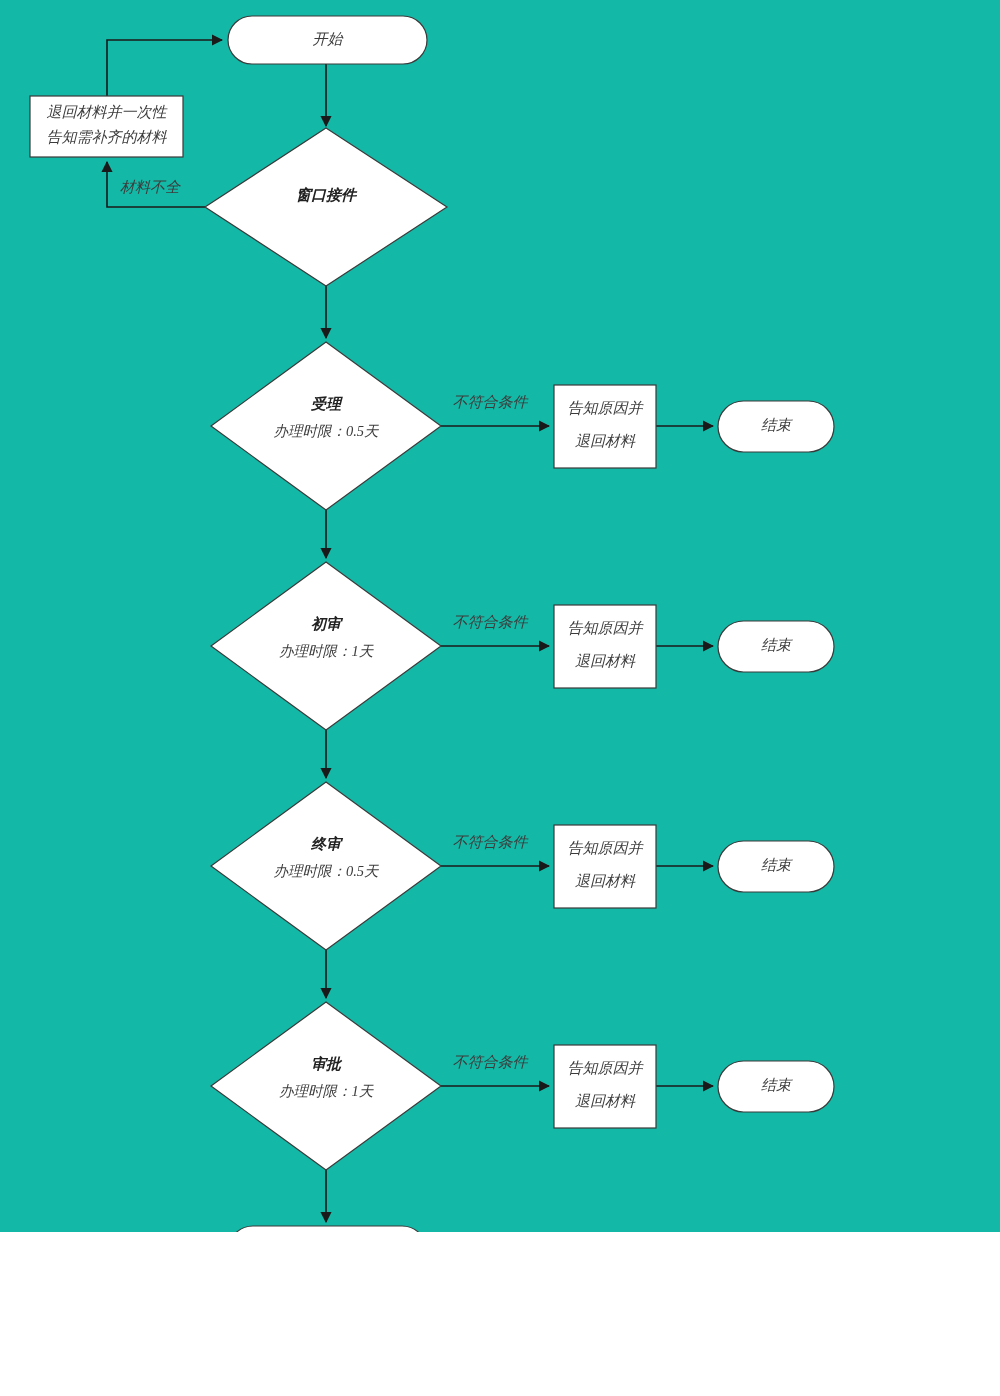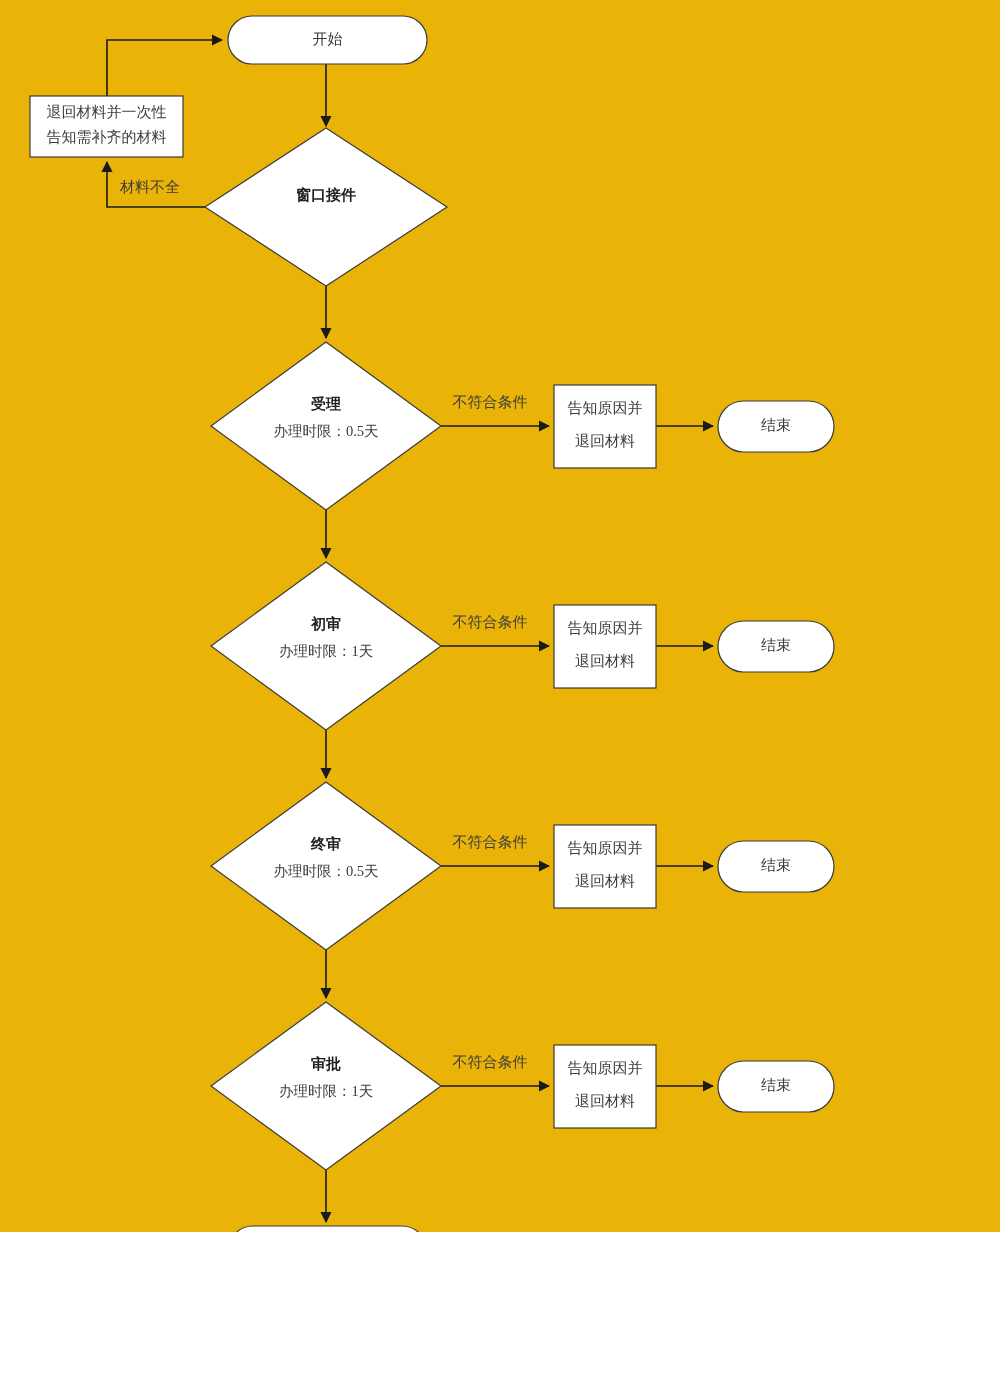--- a/index.html
+++ b/index.html
@@ -8,22 +8,23 @@
     padding: 0;
     background: #ffffff;
   }
   body {
     font-family: "Liberation Serif", "DejaVu Serif", serif;
   }
   #canvas-wrap {
     position: relative;
     width: 1000px;
     height: 1232px;
-    background: #eab308;
+    background: #14b8a6;
     overflow: hidden;
+    font-style: italic;
   }
   svg.flow {
     position: absolute;
     left: 0;
     top: 0;
     width: 1000px;
     height: 1396px;
   }
   .shape-line {
     fill: #ffffff;

